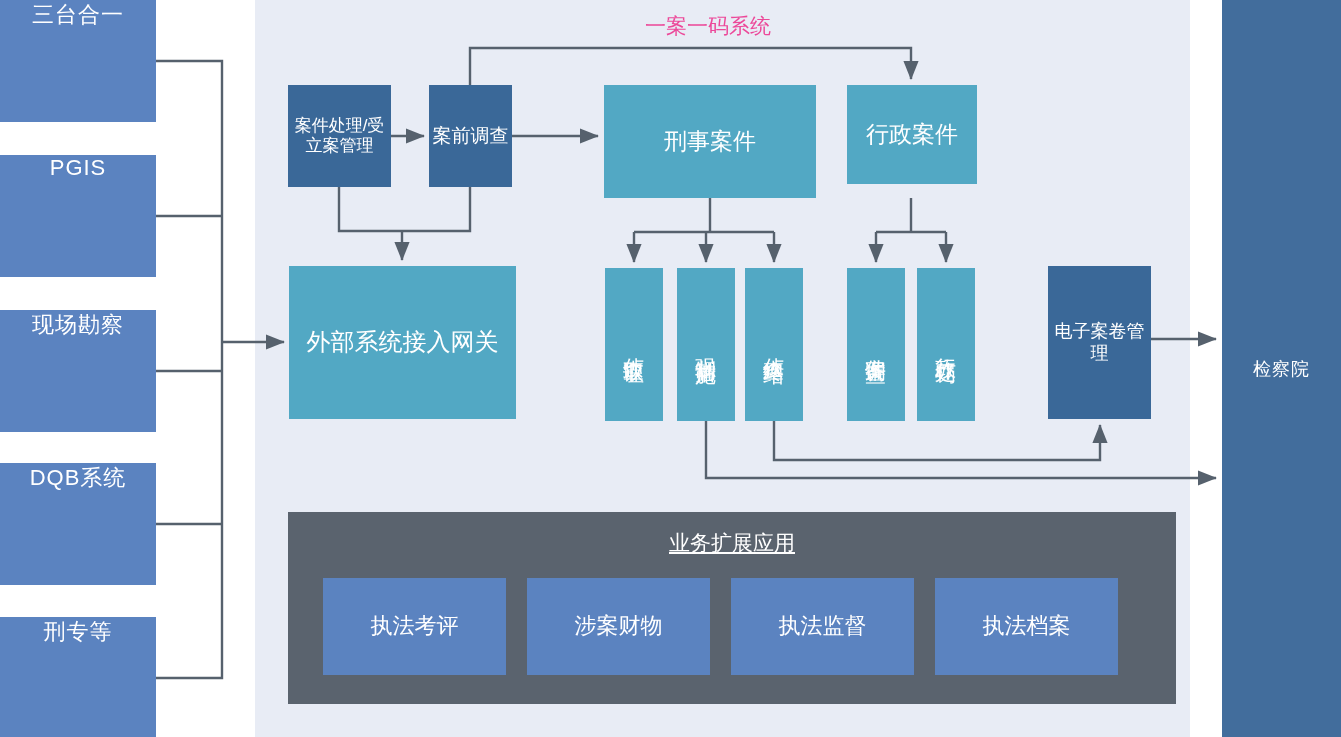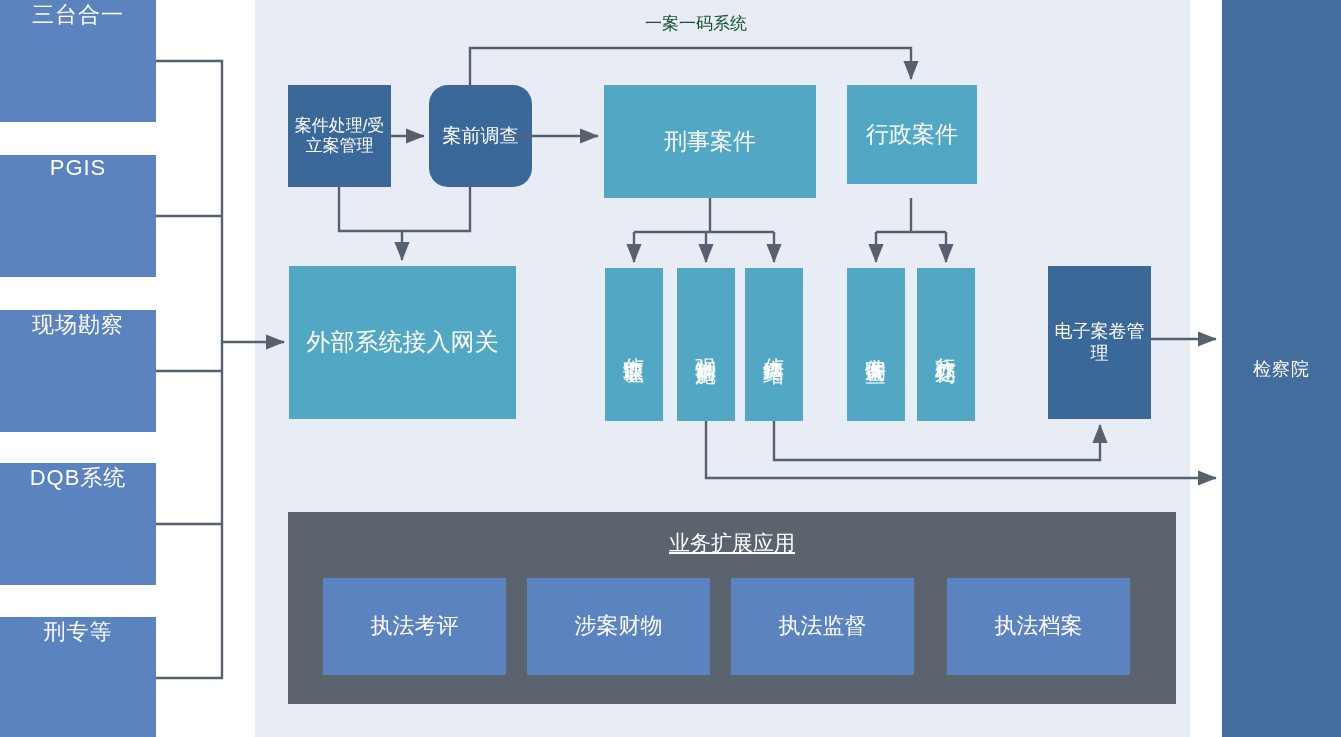--- a/index.html
+++ b/index.html
@@ -22,21 +22,21 @@
   .n-dark{background:#3a6898;}
   .n-teal{background:#52a8c4;}
   .n-blue{background:#5b83c0;}
   .vtext{writing-mode:vertical-rl;text-orientation:upright;letter-spacing:2px;}
 
   
   .graybox{position:absolute;background:#5a636e;}
   .graybox-title{position:absolute;width:100%;text-align:center;color:#fff;font-size:21px;text-decoration:underline;}
 
   
-  .diagram-title{position:absolute;color:#14532d;font-size:17px;white-space:nowrap;}
+  .diagram-title{position:absolute;color:#ec4899;font-size:21px;white-space:nowrap;}
 
   
   svg.wires{position:absolute;left:0;top:0;width:1341px;height:737px;overflow:visible;pointer-events:none;}
   .wire{fill:none;stroke:#56616d;stroke-width:2.4;}
 </style>
 </head>
 <body>
 
 <div id="stage">
 
@@ -61,21 +61,21 @@
       <span>DQB系统</span>
     </div>
   <div class="srcbox" style="top:617px;height:122px;">
       <span>刑专等</span>
     </div>
 
   <div class="node n-dark" style="left:288px;top:85px;width:103px;height:102px;font-size:17px;padding:0 4px;">
     <span>案件处理/受立案管理</span>
   </div>
 
-  <div class="node n-dark" style="left:429px;top:85px;width:103px;height:102px;font-size:19px;border-radius:19px;">
+  <div class="node n-dark" style="left:429px;top:85px;width:83px;height:102px;font-size:19px;">
     <span>案前调查</span>
   </div>
 
   <div class="node n-teal" style="left:604px;top:85px;width:212px;height:113px;font-size:23px;">
     <span>刑事案件</span>
   </div>
 
   <div class="node n-teal" style="left:847px;top:85px;width:130px;height:99px;font-size:23px;">
     <span>行政案件</span>
   </div>
@@ -110,21 +110,21 @@
   </div>
   <div class="node n-blue" style="left:323px;top:578px;width:183px;height:97px;font-size:22px;">
     <span>执法考评</span>
   </div>
   <div class="node n-blue" style="left:527px;top:578px;width:183px;height:97px;font-size:22px;">
     <span>涉案财物</span>
   </div>
   <div class="node n-blue" style="left:731px;top:578px;width:183px;height:97px;font-size:22px;">
     <span>执法监督</span>
   </div>
-  <div class="node n-blue" style="left:935px;top:578px;width:183px;height:97px;font-size:22px;margin-left:12px;">
+  <div class="node n-blue" style="left:935px;top:578px;width:183px;height:97px;font-size:22px;">
     <span>执法档案</span>
   </div>
 
   <svg class="wires" viewBox="0 0 1341 737">
     <defs>
       <marker id="ah" markerWidth="9" markerHeight="9" refX="7.6" refY="3.2" orient="auto" markerUnits="strokeWidth">
         <path d="M0,0 L8,3.2 L0,6.4 z" fill="#56616d"></path>
       </marker>
     </defs>
 

